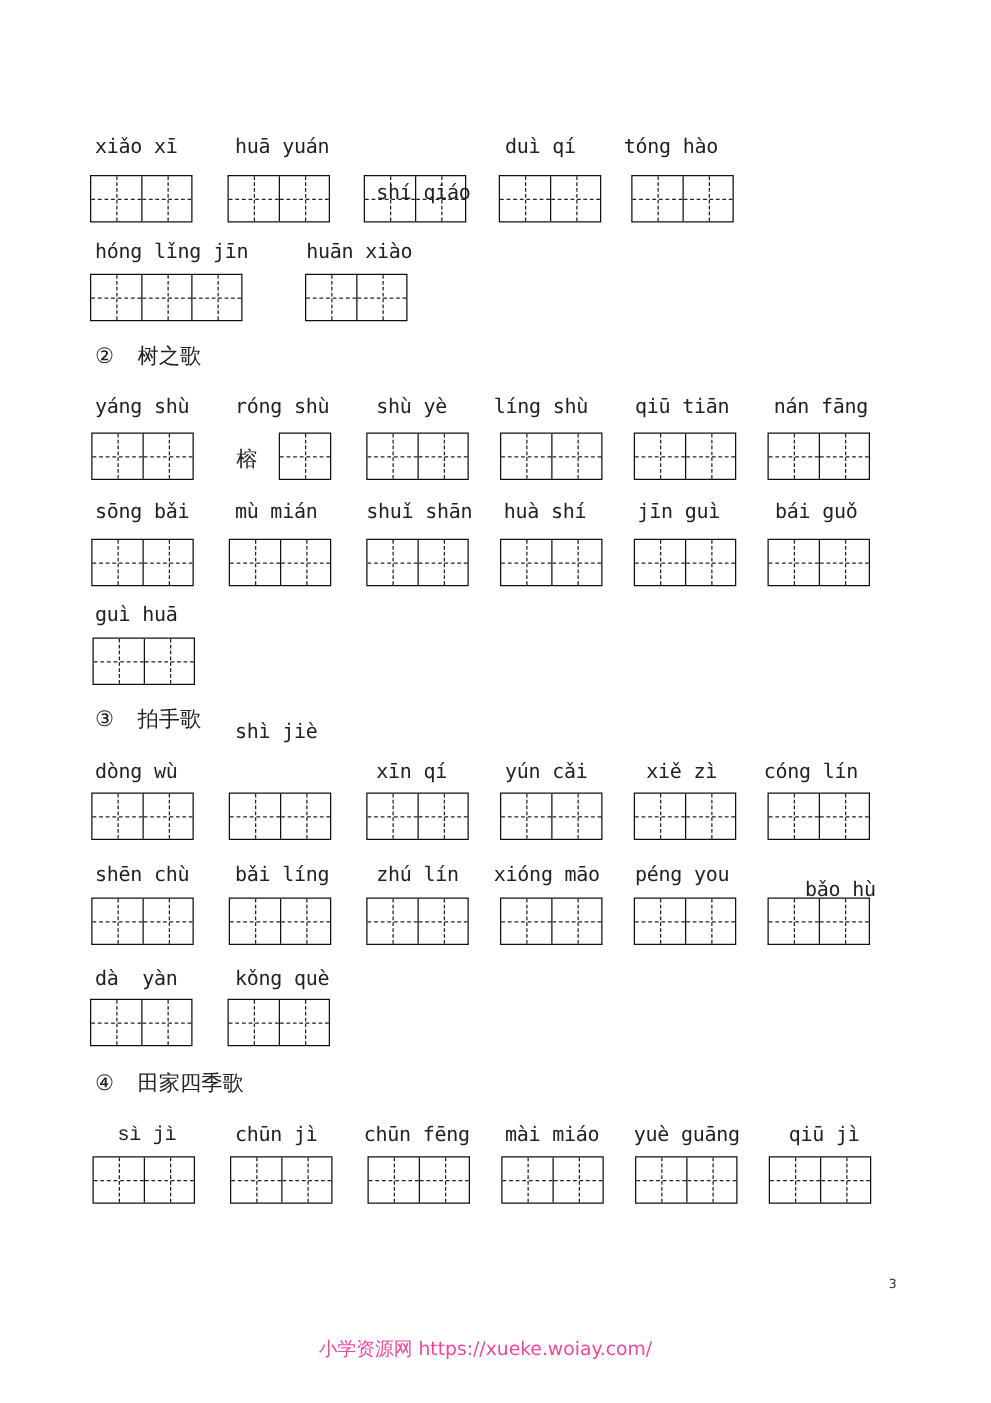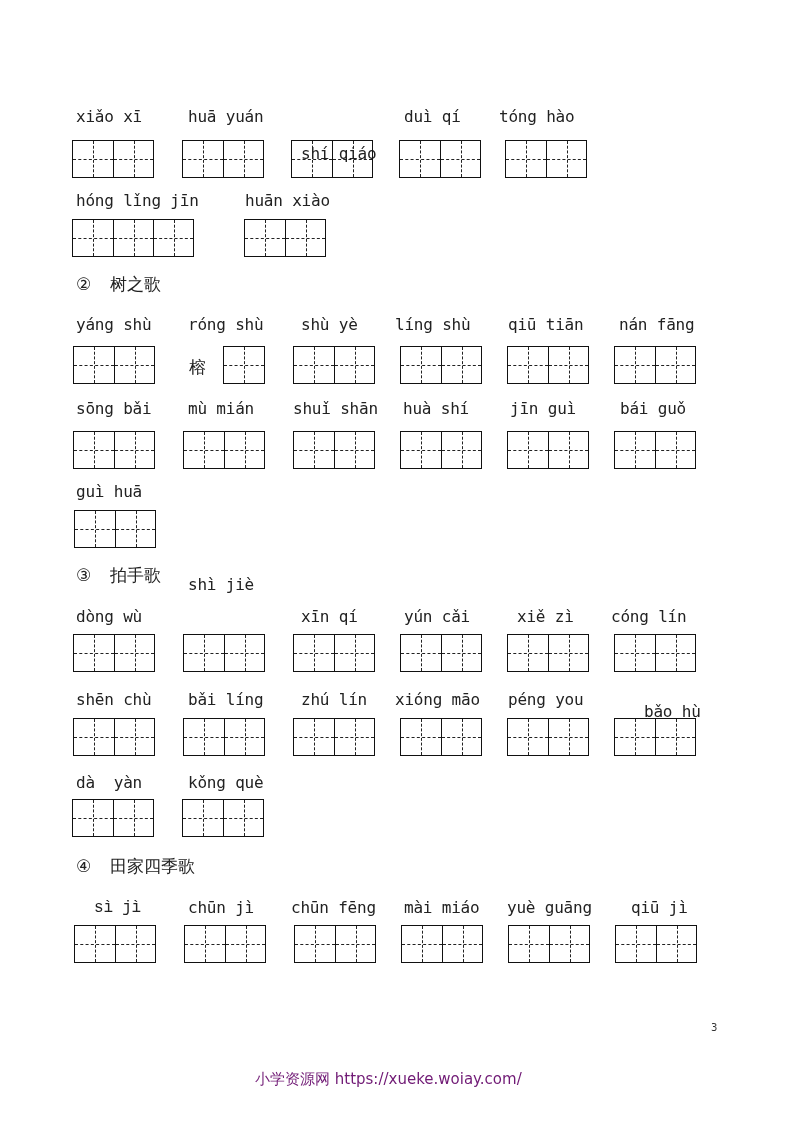--- a/index.html
+++ b/index.html
@@ -9,21 +9,21 @@
         font-size:16px; line-height:18px; white-space:pre; color:#222; letter-spacing:-0.2px; }
   .grid { position:absolute; height:38px; border:1px solid #111; box-sizing:border-box; display:flex; }
   .cell { position:relative; width:40px; height:100%; box-sizing:border-box; }
   .cell + .cell { border-left:1px solid #111; }
   .cell::before { content:""; position:absolute; left:50%; top:0; bottom:0; border-left:1px dashed #222; }
   .cell::after { content:""; position:absolute; top:50%; left:0; right:0; border-top:1px dashed #222; }
   .heading { position:absolute; font-family:"DejaVu Sans", sans-serif; font-size:17px; color:#222; }
   .heading .num { display:inline-block; width:34px; }
   .prefix { position:absolute; font-family:"DejaVu Sans", sans-serif; font-size:17px; color:#222; }
   .pagenum { position:absolute; left:711px; top:1022px; font-family:"DejaVu Sans", sans-serif; font-size:10px; color:#333; }
-  .footer { position:absolute; left:255px; top:1070px; font-family:"DejaVu Sans", sans-serif; font-size:15px; color:#701a75; }
+  .footer { position:absolute; left:255px; top:1070px; font-family:"DejaVu Sans", sans-serif; font-size:15px; color:#ec4899; }
 </style>
 </head>
 <body>
 
 <div>
   <div class="py" style="left:76px;top:108px;">xiǎo xī</div>
   <div class="grid" style="left:72px;top:140px;">
       <div class="cell"></div>
       <div class="cell"></div>
     </div>

